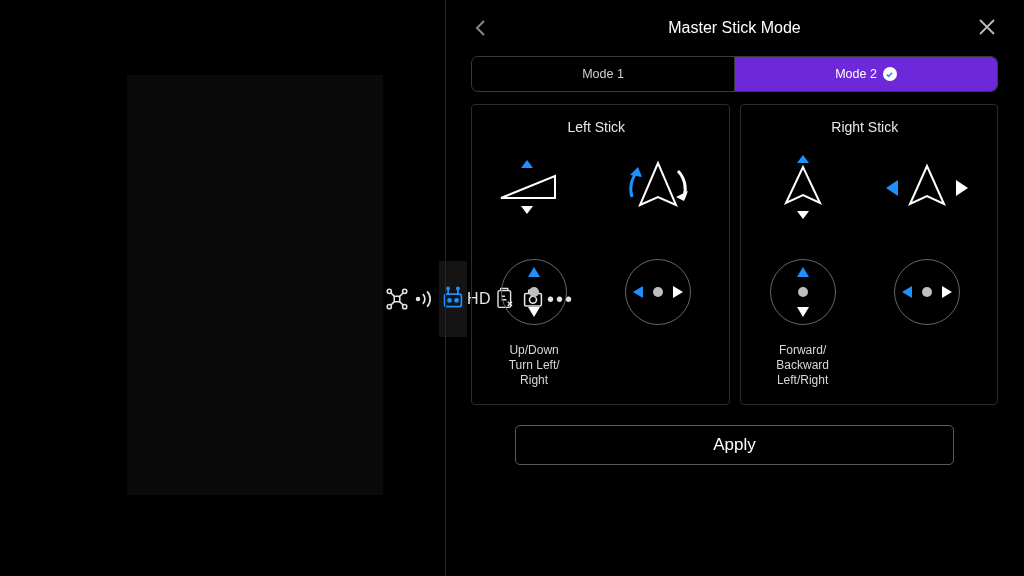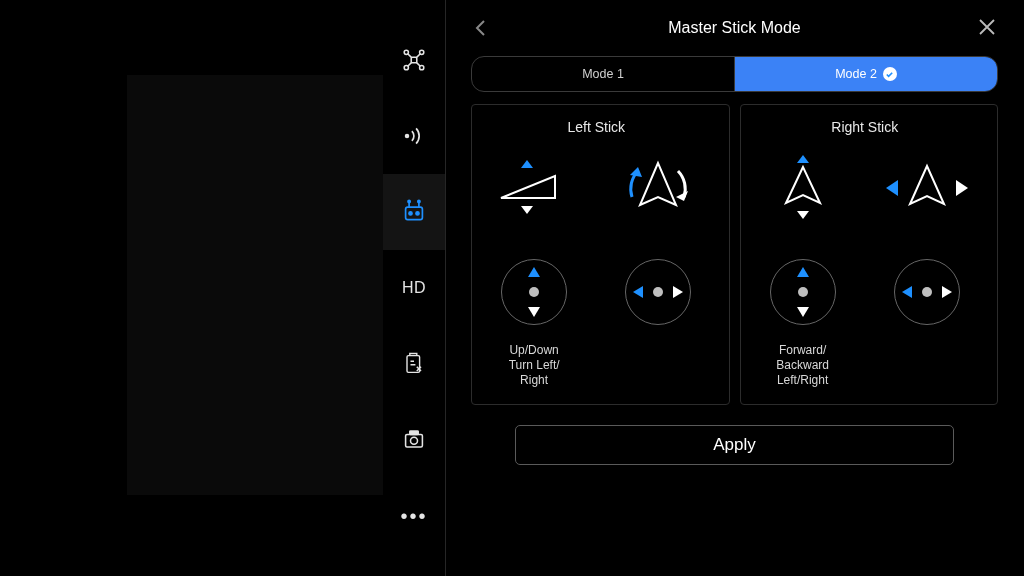--- a/index.html
+++ b/index.html
@@ -1,34 +1,34 @@
 <!DOCTYPE html>
 <html><head>
 <meta charset="utf-8">
 <style>
   * { box-sizing: border-box; margin: 0; padding: 0; }
   html, body { width: 1024px; height: 576px; background: #000; font-family: "Helvetica Neue", Arial, sans-serif; color: #fff; overflow: hidden; }
   .stage { position: relative; width: 1024px; height: 576px; }
   .video-bg { position: absolute; left: 127px; top: 75px; width: 256px; height: 420px; background: #0a0a0a; }
-  .sidebar { position: absolute; left: 383px; top: 0; width: 62px; height: 576px; background: #000; display: flex; flex-direction: column; align-items: center; padding-top: 22px; gap: 0; }
+  .sidebar { position: absolute; left: 383px; top: 0; width: 62px; height: 576px; background: #000; display: flex; flex-direction: row; align-items: center; padding-top: 22px; gap: 0; }
   .side-item { width: 62px; height: 76px; display: flex; align-items: center; justify-content: center; cursor: pointer; }
   .side-item.active { background: #141414; }
   .side-item svg { width: 28px; height: 28px; }
   .side-hd { color: #e4e4e4; font-size: 16px; font-weight: 500; letter-spacing: .5px; }
   .side-dots { font-size: 20px; letter-spacing: 2px; color: #e4e4e4; }
   .divider { position: absolute; left: 445px; top: 0; width: 1px; height: 576px; background: #262626; }
   .panel { position: absolute; left: 445px; top: 0; right: 0; height: 576px; padding: 0 20px; }
   .panel-header { position: relative; height: 56px; display: flex; align-items: center; justify-content: center; }
   .back-btn { position: absolute; left: 6px; top: 18px; width: 20px; height: 20px; cursor: pointer; }
   .close-btn { position: absolute; right: 6px; top: 16px; width: 22px; height: 22px; cursor: pointer; }
   .panel-title { font-size: 16px; font-weight: 400; }
-  .tabs { display: flex; border: 1px solid #3a3a3a; border-radius: 13px; overflow: hidden; margin: 0 6px 12px 6px; }
+  .tabs { display: flex; border: 1px solid #3a3a3a; border-radius: 7px; overflow: hidden; margin: 0 6px 12px 6px; }
   .tab { flex: 1; height: 34px; display: flex; align-items: center; justify-content: center; font-size: 12.5px; color: #d0d0d0; border-right: 1px solid #3a3a3a; cursor: pointer; gap: 6px; }
   .tab:last-child { border-right: none; }
-  .tab.active { background: #3b82f6; color: #fff; }
+  .tab.active { background: #6d28d9; color: #fff; }
   .check-badge { width: 14px; height: 14px; border-radius: 50%; background: #fff; display: inline-flex; align-items: center; justify-content: center; }
   .check-badge svg { width: 9px; height: 9px; }
   .sticks { display: flex; gap: 10px; margin: 0 6px; }
   .stick-card { flex: 1; border: 1px solid #2c2c2c; border-radius: 4px; padding: 14px 8px 16px 0; }
   .stick-title { text-align: center; font-size: 14px; color: #e8e8e8; margin-bottom: 10px; }
   .illus-row { display: flex; justify-content: space-around; align-items: center; height: 86px; }
   .illus-cell { width: 50%; display: flex; justify-content: center; align-items: center; }
   .circ-row { display: flex; justify-content: space-around; align-items: center; margin-top: 28px; }
   .circ { width: 66px; height: 66px; border: 1.5px solid #666; border-radius: 50%; position: relative; }
   .dot { position: absolute; width: 10px; height: 10px; background: #bfbfbf; border-radius: 50%; left: 50%; top: 50%; transform: translate(-50%,-50%); }

